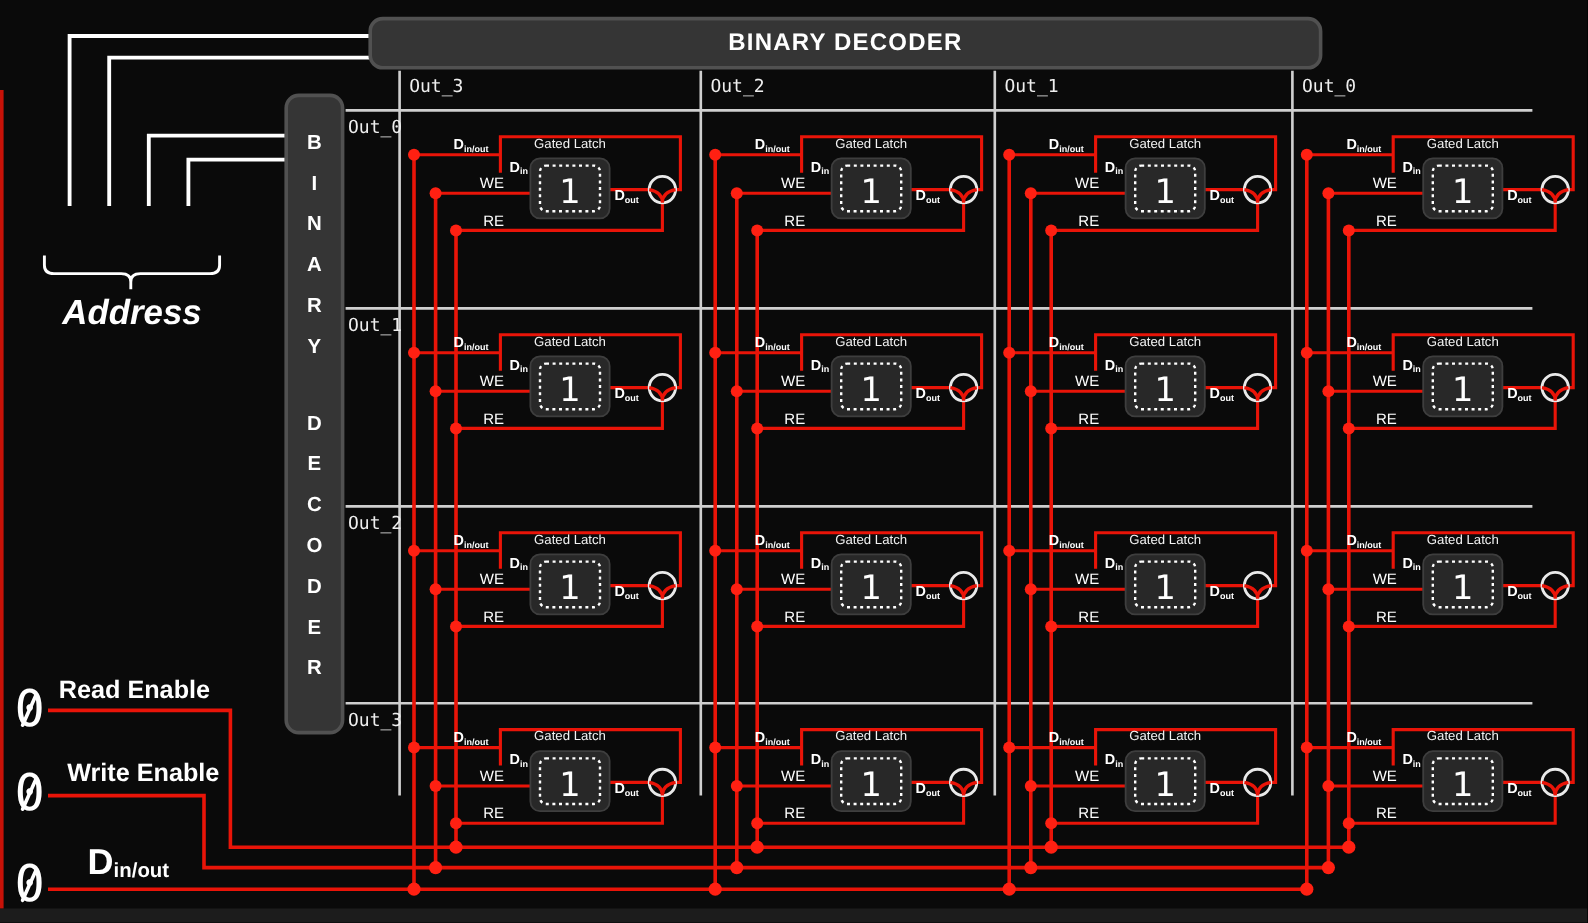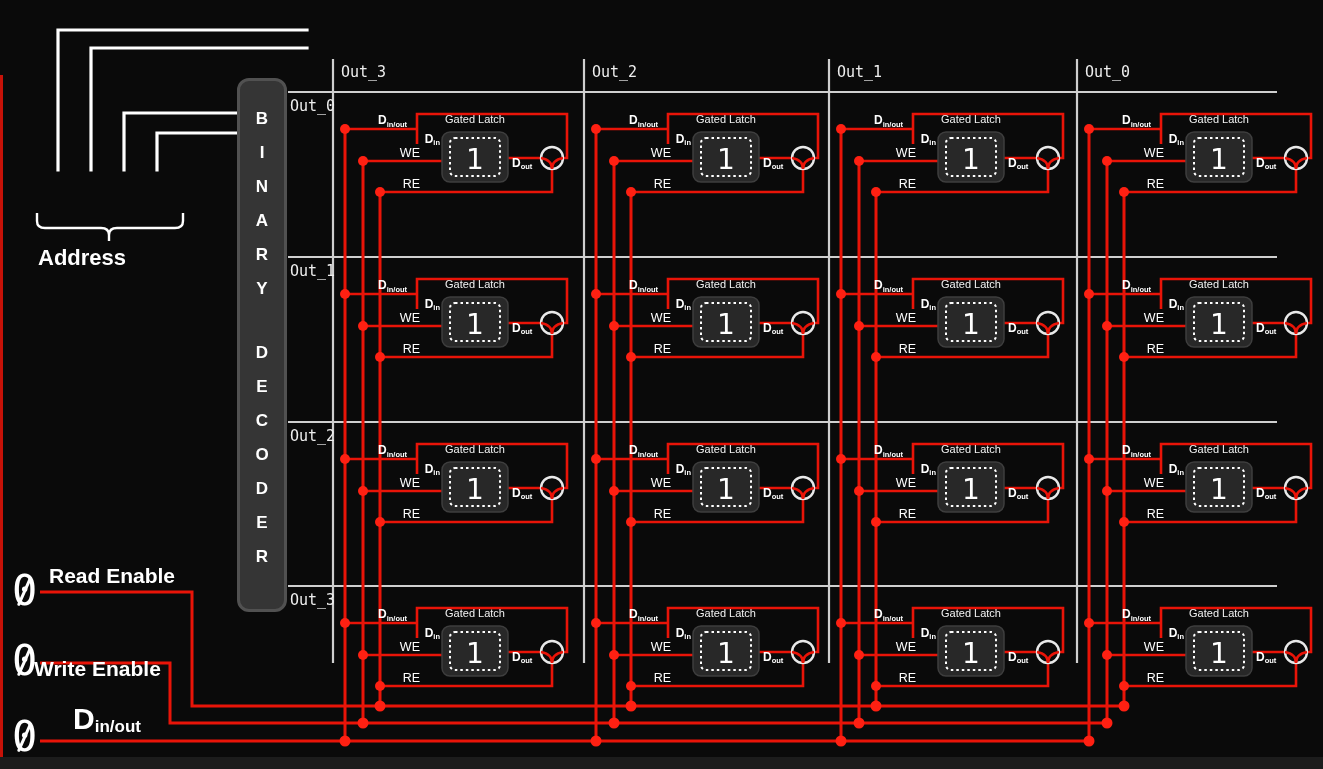--- a/index.html
+++ b/index.html
@@ -20,22 +20,22 @@
            border:3px solid var(--panel-border,#515151); border-radius:12px; }
   #top-decoder { left:307px; top:14px; width:795px; height:44px; display:flex; align-items:center; justify-content:center; }
   #top-decoder .ttl { font-size:20px; font-weight:700; letter-spacing:1px; }
   #left-decoder { left:237px; top:78px; width:50px; height:534px; display:flex; flex-direction:column;
                   align-items:center; justify-content:center; gap:30px; }
   .vword { writing-mode:vertical-rl; text-orientation:upright; letter-spacing:15px;
            font-size:17px; font-weight:700; line-height:1; }
 
   .small-label { position:absolute; font-family:"DejaVu Sans Mono", monospace; font-size:15px; color:#eeeeee; white-space:nowrap; }
 
-  #address-label { position:absolute; left:38px; top:245px; width:144px; text-align:left;
-                   font-size:22px; font-weight:700; }
+  #address-label { position:absolute; left:38px; top:245px; width:144px; text-align:center;
+                   font-size:29px; font-weight:700;font-style:italic; }
 
   .siglabel { position:absolute; font-size:21px; font-weight:700; white-space:nowrap; }
   .zero { position:absolute; width:26px; height:42px; font-family:"DejaVu Sans Mono", monospace;
           font-size:42px; line-height:42px; font-weight:400; }
   .zero::after { content:""; position:absolute; left:11px; top:6px; width:3px; height:31px;
                  background:#fff; transform:rotate(24deg); border-radius:2px; }
   #dinout-label { position:absolute; left:73px; top:702px; font-weight:700; }
   #dinout-label .dmain { font-size:30px; }
   #dinout-label .dsub2 { font-size:17px; vertical-align:-3px; }
 
@@ -87,20 +87,23 @@
         <circle class="jdot" cx="614" cy="723" r="5.5"></circle>
       <circle class="jdot" cx="859" cy="723" r="5.5"></circle>
         <circle class="jdot" cx="1107" cy="723" r="5.5"></circle>
       <circle class="jdot" cx="380" cy="706" r="5.5"></circle>
         <circle class="jdot" cx="631" cy="706" r="5.5"></circle>
       <circle class="jdot" cx="876" cy="706" r="5.5"></circle>
         <circle class="jdot" cx="1124" cy="706" r="5.5"></circle>
     </g>
   </svg>
 
+  <div id="top-decoder" class="panel">
+    <span class="ttl">BINARY DECODER</span>
+  </div>
   <div id="left-decoder" class="panel">
     <span class="vword">BINARY</span>
     <span class="vword">DECODER</span>
   </div>
 
   <div id="address-label">Address</div>
 
   <div class="small-label" style="left:341px; top:63px;">Out_3</div>
   <div class="small-label" style="left:592px; top:63px;">Out_2</div>
   <div class="small-label" style="left:837px; top:63px;">Out_1</div>
@@ -108,21 +111,21 @@
 
   <div class="small-label" style="left:290px; top:97px;">Out_0</div>
   <div class="small-label" style="left:290px; top:262px;">Out_1</div>
   <div class="small-label" style="left:290px; top:427px;">Out_2</div>
   <div class="small-label" style="left:290px; top:591px;">Out_3</div>
 
   <span class="zero" style="left:12px; top:570px;"><span>0</span></span>
   <div class="siglabel" style="left:49px; top:564px;">Read Enable</div>
 
   <span class="zero" style="left:12px; top:640px;"><span>0</span></span>
-  <div class="siglabel" style="left:34px; top:633px;margin-top:24px;">Write Enable</div>
+  <div class="siglabel" style="left:56px; top:633px;">Write Enable</div>
 
   <span class="zero" style="left:12px; top:716px;"><span>0</span></span>
   <div id="dinout-label">
     <span class="dmain">D</span><span class="dsub2">in/out</span>
   </div>
 
   <div id="cells">
       <div class="cellbox" style="left: 333px; top: 92px;">
     <svg width="250" height="164" viewBox="0 0 250 164">
       <path class="rwire" d="M12,37H84 M84,37V22H234V66H230 M84,37V52 M30,69H109 M47,100H219V77 M175,66H208"></path>

